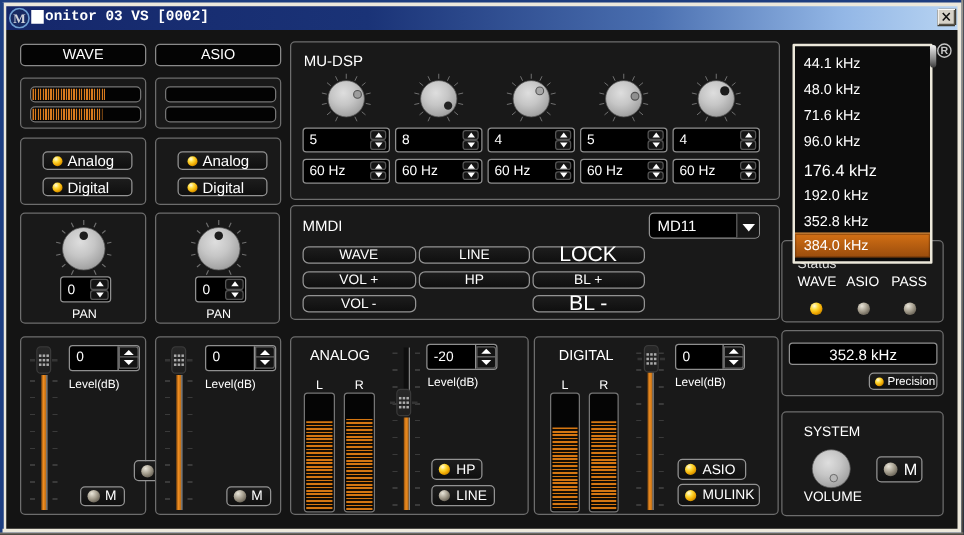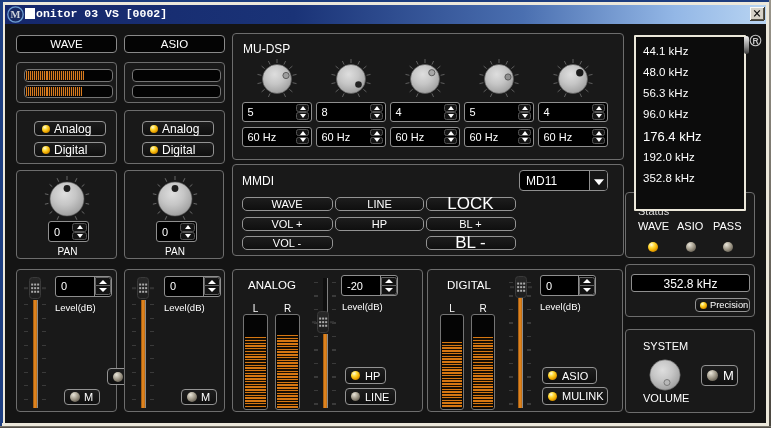--- a/index.html
+++ b/index.html
@@ -373,25 +373,28 @@
     <div class="lbl" style="left:17px;top:62px;font-size:11px;">VOLUME</div>
     <div class="btn" style="left:75px;top:35px;width:37px;height:21px;">
         <span class="led g" style="width:11px;height:11px;margin-left:5px;"></span>
         <span style="margin-left:5px;font-size:13px;">M</span>
       </div>
   </div>
 
   <div class="abs" style="left:634px;top:35px;width:112px;height:176px;background:#0c0c0c;border:2px solid #ece8da;box-sizing:border-box;border-radius:1px;">
     <div class="lbl" style="left:7px;top:4px;height:21px;line-height:21px;font-size:11.5px;">44.1 kHz</div>
     <div class="lbl" style="left:7px;top:25px;height:21px;line-height:21px;font-size:11.5px;">48.0 kHz</div>
-    <div class="lbl" style="left:7px;top:46px;height:21px;line-height:21px;font-size:11.5px;">56.3 kHz</div>
+    <div class="lbl" style="left:7px;top:46px;height:21px;line-height:21px;font-size:11.5px;">71.6 kHz</div>
     <div class="lbl" style="left:7px;top:67px;height:21px;line-height:21px;font-size:11.5px;">96.0 kHz</div>
     <div class="lbl" style="left:7px;top:89px;height:21px;line-height:21px;font-size:13px;">176.4 kHz</div>
     <div class="lbl" style="left:7px;top:110px;height:21px;line-height:21px;font-size:11.5px;">192.0 kHz</div>
     <div class="lbl" style="left:7px;top:131px;height:21px;line-height:21px;font-size:11.5px;">352.8 kHz</div>
+    <div class="abs" style="left:0px;top:149px;width:108px;height:19px;background:linear-gradient(#d37014,#994c0d);border-top:1px solid #e2903c;box-shadow:inset 0 0 0 1px rgba(60,30,5,0.35);">
+      <div class="lbl" style="left:7px;top:1px;height:18px;line-height:18px;font-size:11.5px;">384.0 kHz</div>
+    </div>
   </div>
   <div class="abs" style="left:744px;top:36px;width:5px;height:18px;border-radius:2.5px;background:linear-gradient(to bottom,#f2f2f2 0%,#bdbdbd 30%,#8d8d8d 60%,#3c3c3c 100%);"></div>
   <svg class="abs" style="left:749px;top:34px;filter:grayscale(1);" width="13" height="13" viewBox="0 0 13 13">
       <circle cx="6.5" cy="6.5" r="5.3" fill="none" stroke="#c4c4c4" stroke-width="1.1"></circle>
       <text x="6.5" y="9.6" font-family="Liberation Sans" font-size="8.5" font-weight="bold" fill="#c4c4c4" text-anchor="middle">R</text>
     </svg>
 
   <svg width="0" height="0" style="position:absolute;">
     <defs>
       <radialGradient id="kg" cx="42%" cy="34%" r="75%">

